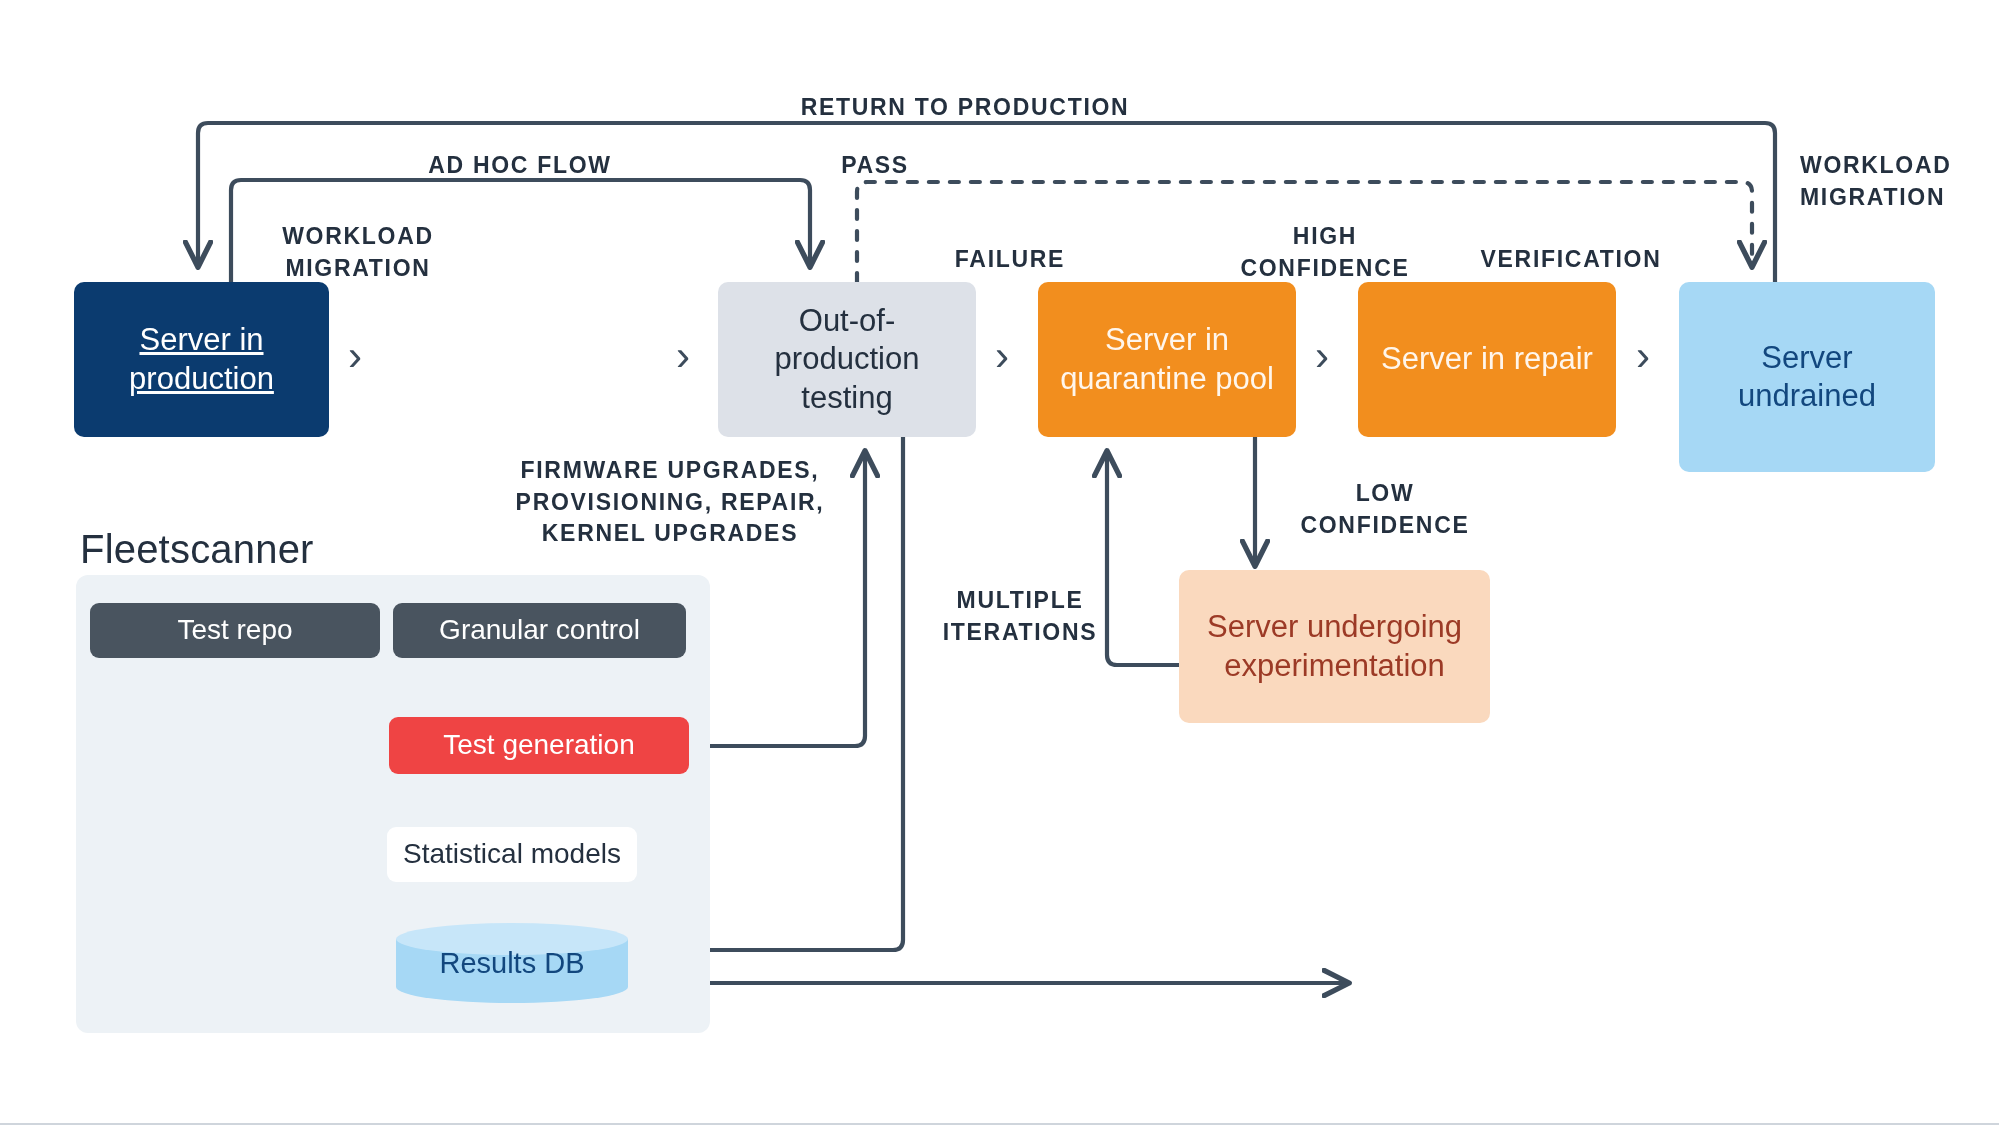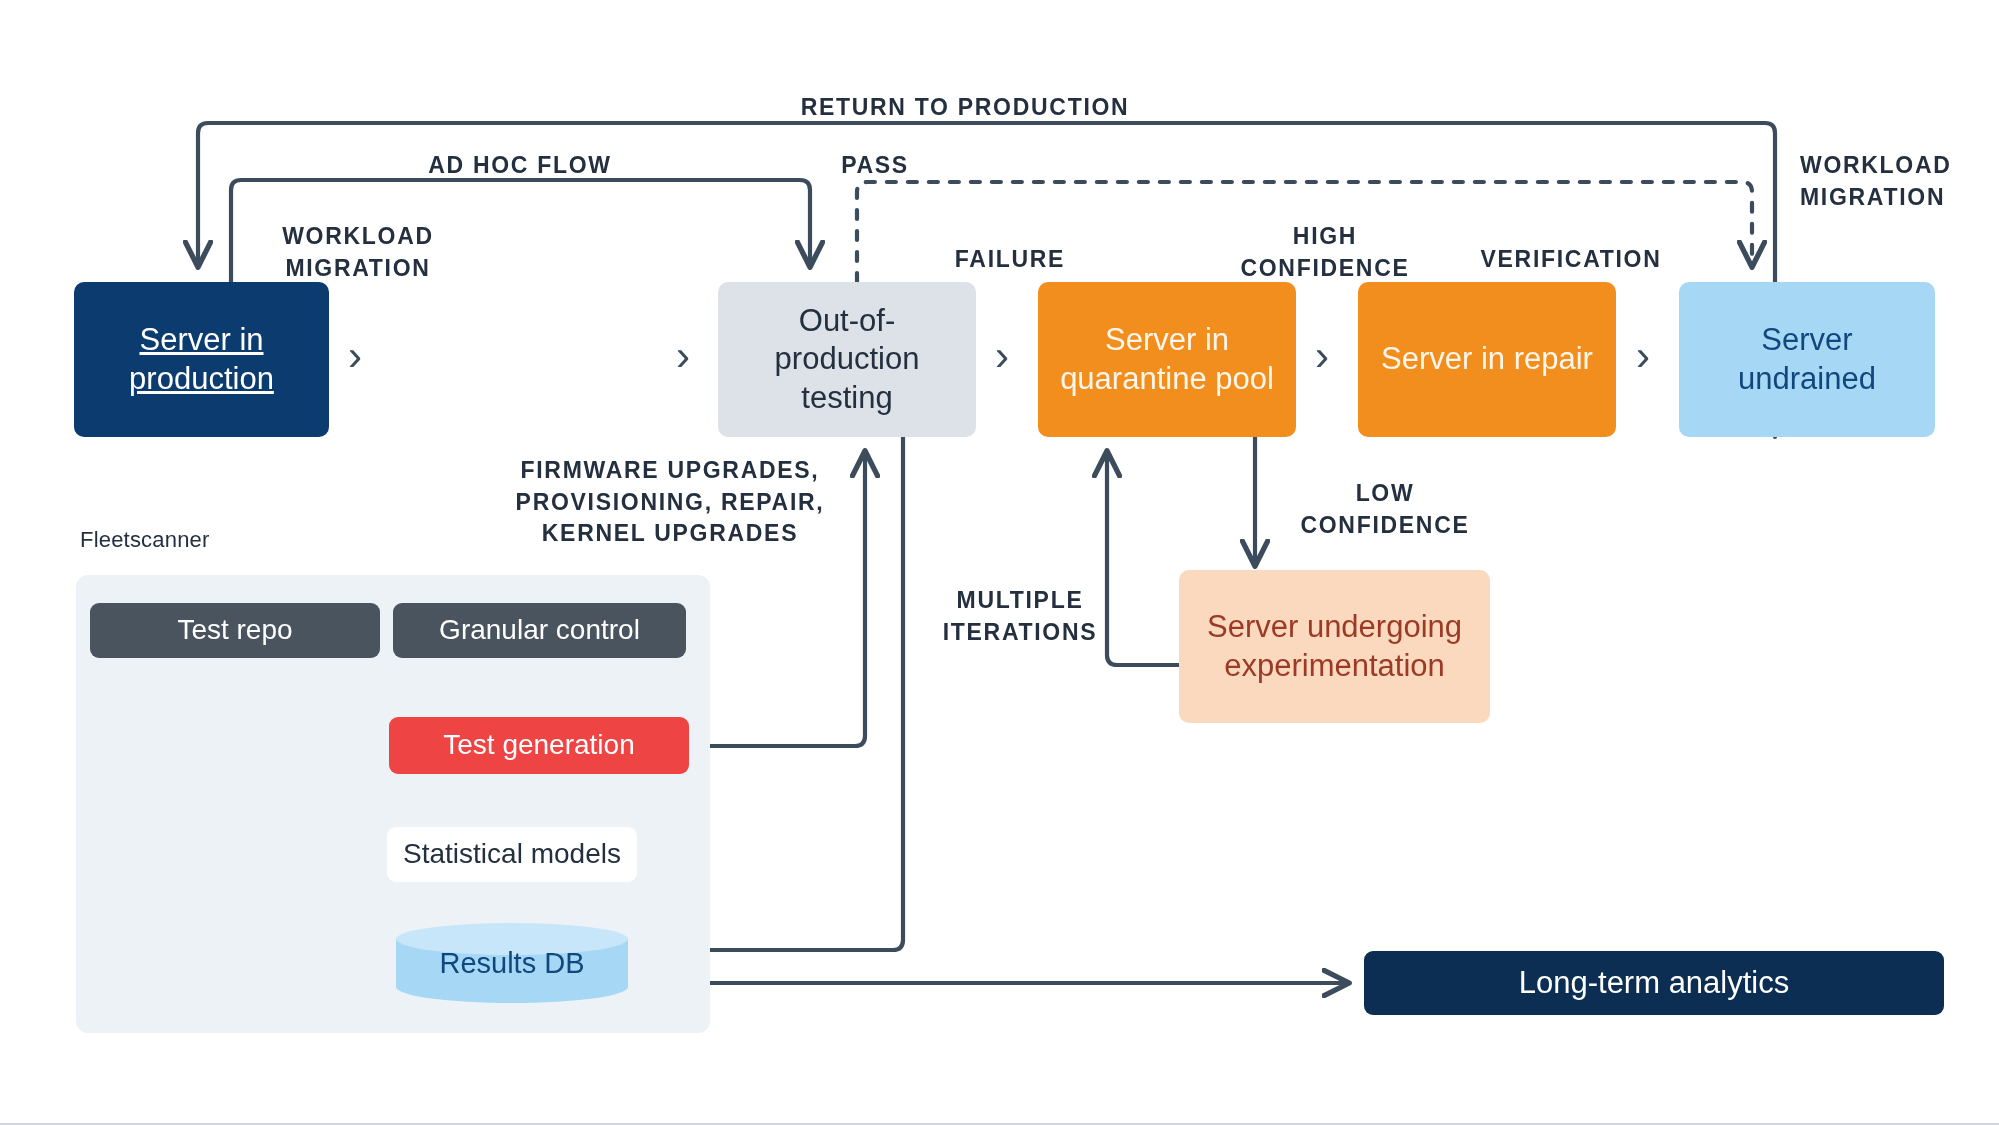--- a/index.html
+++ b/index.html
@@ -19,21 +19,21 @@
   .n-peach{background:#FAD9BE;color:#9C3A26;font-size:31px;}
   .n-analytics{background:#0B2E52;color:#ffffff;font-size:31px;border-radius:9px;}
 
   .chev{position:absolute;color:#3D4C5C;font-size:42px;font-weight:300;
         line-height:1;user-select:none;}
 
   .lbl{position:absolute;color:#24303F;font-size:23px;font-weight:700;
        letter-spacing:1.7px;text-align:center;line-height:1.38;text-transform:uppercase;}
 
   .panel{position:absolute;background:#EDF2F6;border-radius:12px;}
-  .panel-title{position:absolute;color:#24303F;font-size:22px;letter-spacing:.2px;}
+  .panel-title{position:absolute;color:#24303F;font-size:40px;letter-spacing:.2px;}
 
   .n-slate{background:#49545F;color:#ffffff;font-size:28px;border-radius:9px;}
   .n-teal{background:#ef4444;color:#ffffff;font-size:28px;border-radius:9px;}
   .n-white{background:#FFFFFF;color:#24303F;font-size:28px;border-radius:9px;}
 
   .cyl{position:absolute;}
   .cyl .cyl-body{position:absolute;left:0;top:16px;width:100%;height:calc(100% - 32px);
         background:#A6D8F5;}
   .cyl .cyl-top{position:absolute;left:0;top:0;width:100%;height:32px;border-radius:50%;
         background:#C7E6F9;}
@@ -98,31 +98,28 @@
   <div class="node n-orange" style="left:1038px;top:282px;width:258px;height:155px;">
     <span>Server in quarantine pool</span>
   </div>
   <div class="chev" style="left:1315px;top:335px;">›</div>
 
   <div class="node n-orange" style="left:1358px;top:282px;width:258px;height:155px;">
     <span>Server in repair</span>
   </div>
   <div class="chev" style="left:1636px;top:335px;">›</div>
 
-  <div class="node n-lightblue" style="left:1679px;top:282px;width:256px;height:155px;">
+  <div class="node n-lightblue" style="left:1679px;top:282px;width:256px;height:190px;">
     <span>Server undrained</span>
   </div>
 
   <div class="node n-peach" style="left:1179px;top:570px;width:311px;height:153px;">
     <span>Server undergoing experimentation</span>
   </div>
 
-  <div class="node n-analytics" style="left:1364px;top:951px;width:580px;height:64px;">
-    <span>Long-term analytics</span>
-  </div>
 
   <div class="lbl" style="left:760px;top:92px;width:410px;">RETURN TO PRODUCTION</div>
 
   <div class="lbl" style="left:370px;top:150px;width:300px;">AD HOC FLOW</div>
 
   <div class="lbl" style="left:248px;top:221px;width:220px;">WORKLOAD MIGRATION</div>
 
   <div class="lbl" style="left:810px;top:150px;width:130px;">PASS</div>
 
   <div class="lbl" style="left:910px;top:244px;width:200px;">FAILURE</div>

